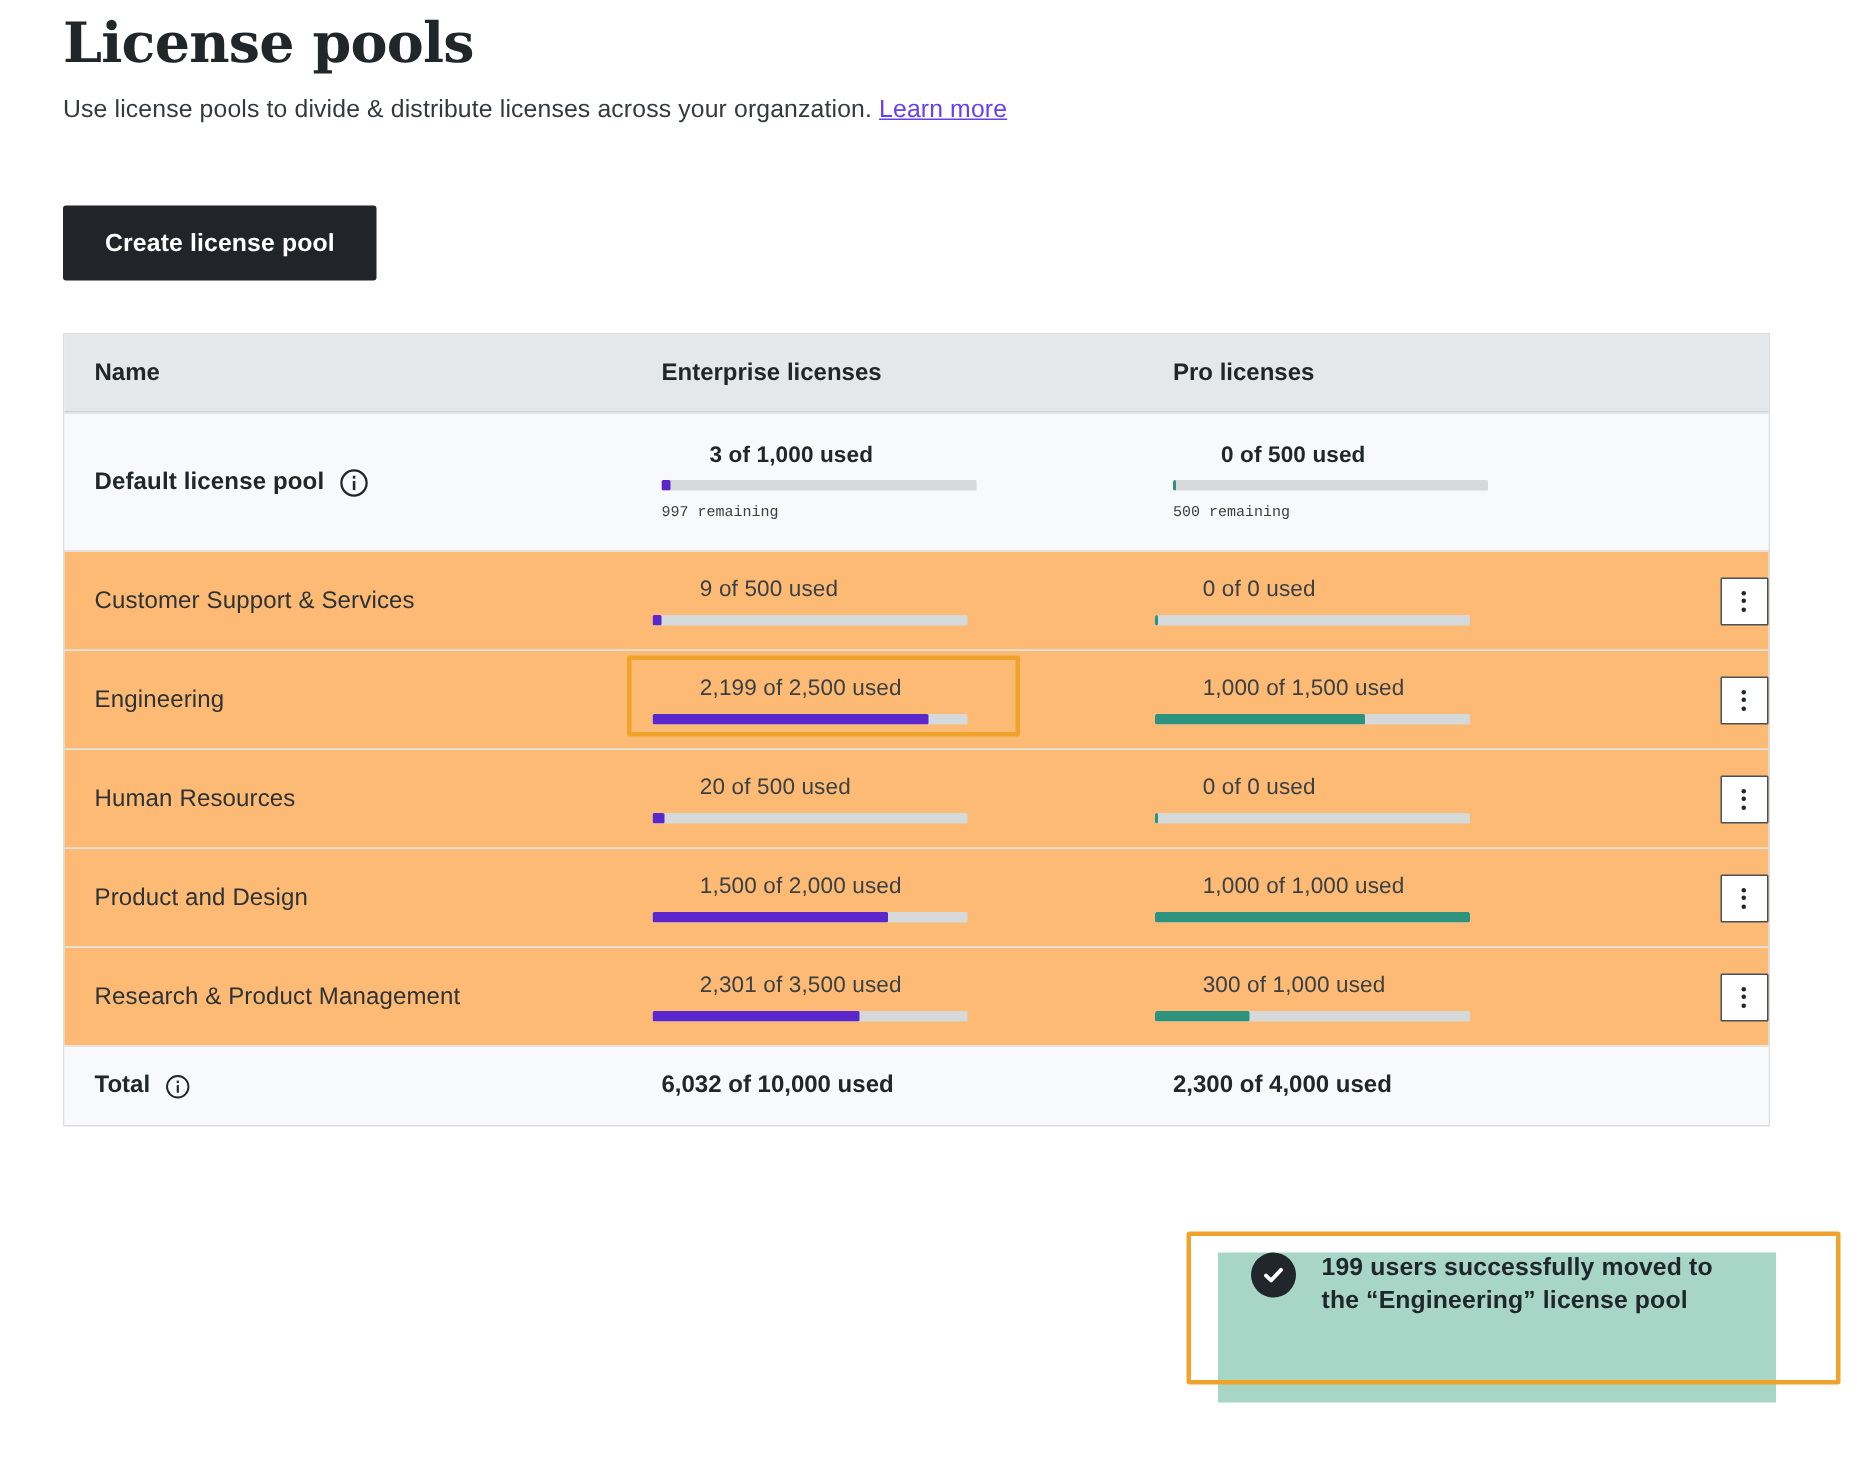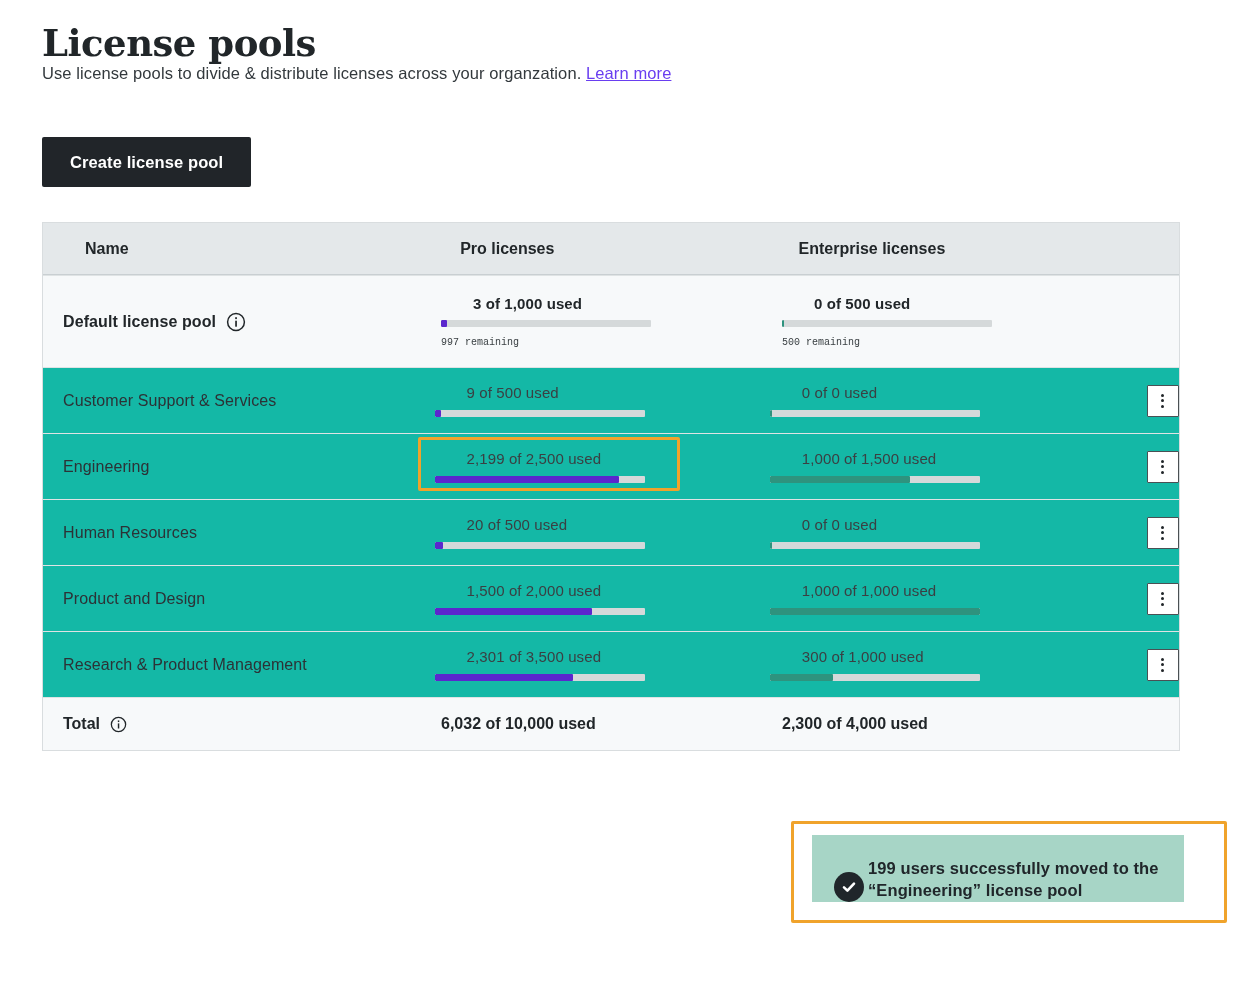--- a/index.html
+++ b/index.html
@@ -19,43 +19,43 @@
   }
   *{margin:0;padding:0;box-sizing:border-box;}
   html,body{background:#fff;}
   .page{
     position:relative;width:1238px;height:982px;background:#fff;overflow:hidden;
     font-family:"Liberation Sans",sans-serif;color:var(--text);
   }
   .page-title{
     position:absolute;left:42px;top:6px;
     font-family:"DejaVu Serif",serif;font-size:37px;font-weight:700;
-    color:var(--ink);letter-spacing:-0.5px;margin-top:15px;
+    color:var(--ink);letter-spacing:-0.5px;
   }
   .subtitle{
     position:absolute;left:42px;top:64px;font-size:16.5px;color:#33393d;
     letter-spacing:0.1px;
   }
   .learn-more{color:var(--link);text-decoration:underline;cursor:pointer;}
   .create-btn{
     position:absolute;left:42px;top:137px;height:50px;padding:4px 28px;
     background:var(--btn);color:#fff;border:none;border-radius:2px;
     font-family:"Liberation Sans",sans-serif;font-size:16.5px;font-weight:700;
     cursor:pointer;letter-spacing:0.1px;
   }
   .pools-table{
     position:absolute;left:42px;top:222px;width:1138px;
     border:1px solid var(--border);background:#fff;font-size:15px;
   }
   .thead{
     display:flex;align-items:center;height:52px;background:var(--header-bg);
     border-bottom:1px solid #c9cfd2;font-size:16px;font-weight:700;color:var(--ink);
   }
-  .trow{display:flex;align-items:center;min-height:66px;border-top:1px solid var(--sep);background:#14b8a6;}
-  .thead + .trow, .thead{border-top:none;padding-left:22px;}
+  .trow{display:flex;align-items:center;min-height:66px;border-top:1px solid var(--sep);background:#fdba74;}
+  .thead + .trow, .thead{border-top:none;}
   .trow.subtle{background:var(--subtle-bg);}
   .trow.tall{min-height:92px;}
   .tfoot{
     display:flex;align-items:center;height:53px;background:var(--subtle-bg);
     border-top:1px solid var(--sep);font-size:16px;font-weight:700;color:var(--ink);
   }
   .col-name{width:398px;padding-left:20px;display:flex;align-items:center;gap:10px;}
   .col-lic{width:341px;}
   .col-actions{flex:1;display:flex;justify-content:flex-start;padding-left:42px;}
   .row-name{font-size:16px;color:#2c3236;letter-spacing:0.1px;}
@@ -76,22 +76,22 @@
     cursor:pointer;
   }
   .kebab .dot{width:3px;height:3px;background:#212629;border-radius:50%;}
   .annotation-ring{
     position:absolute;border:3px solid var(--orange);border-radius:2px;
     pointer-events:none;z-index:6;background:transparent;
   }
   .ring-engineering{left:418px;top:437px;width:262px;height:54px;}
   .ring-toast{left:791px;top:821px;width:436px;height:102px;}
   .toast{
-    position:absolute;left:812px;top:835px;width:372px;height:67px;
-    background:var(--toast-bg);display:flex;align-items:flex-end;gap:4px;
+    position:absolute;left:812px;top:835px;width:372px;height:100px;
+    background:var(--toast-bg);display:flex;align-items:flex-start;gap:17px;
     padding:0 20px 0 22px;z-index:5;
   }
   .toast-check{
     flex:0 0 30px;width:30px;height:30px;border-radius:50%;background:#20262a;
     display:flex;align-items:center;justify-content:center;color:#fff;
   }
   .toast-msg{
     font-size:16.5px;font-weight:700;color:#20262a;line-height:1.32;letter-spacing:0.1px;
   }
 </style>
@@ -102,22 +102,22 @@
 
   <h1 class="page-title">License pools</h1>
 
   <p class="subtitle"><span>Use license pools to divide &amp; distribute licenses across your organzation.</span> <a class="learn-more">Learn more</a></p>
 
   <button class="create-btn">Create license pool</button>
 
   <div class="pools-table">
     <div class="thead">
       <div class="col-name">Name</div>
+      <div class="col-lic">Enterprise licenses</div>
       <div class="col-lic">Pro licenses</div>
-      <div class="col-lic">Enterprise licenses</div>
       <div class="col-actions"></div>
     </div>
 
     <div id="rows-container">
   <div class="trow subtle tall">
     <div class="col-name">
       <span class="row-name">Default license pool</span>
       <span class="info-icon">
         <svg width="20" height="20" viewBox="0 0 20 20" fill="none">
                 <circle cx="10" cy="10" r="8.4" stroke="currentColor" stroke-width="1.5"></circle>

